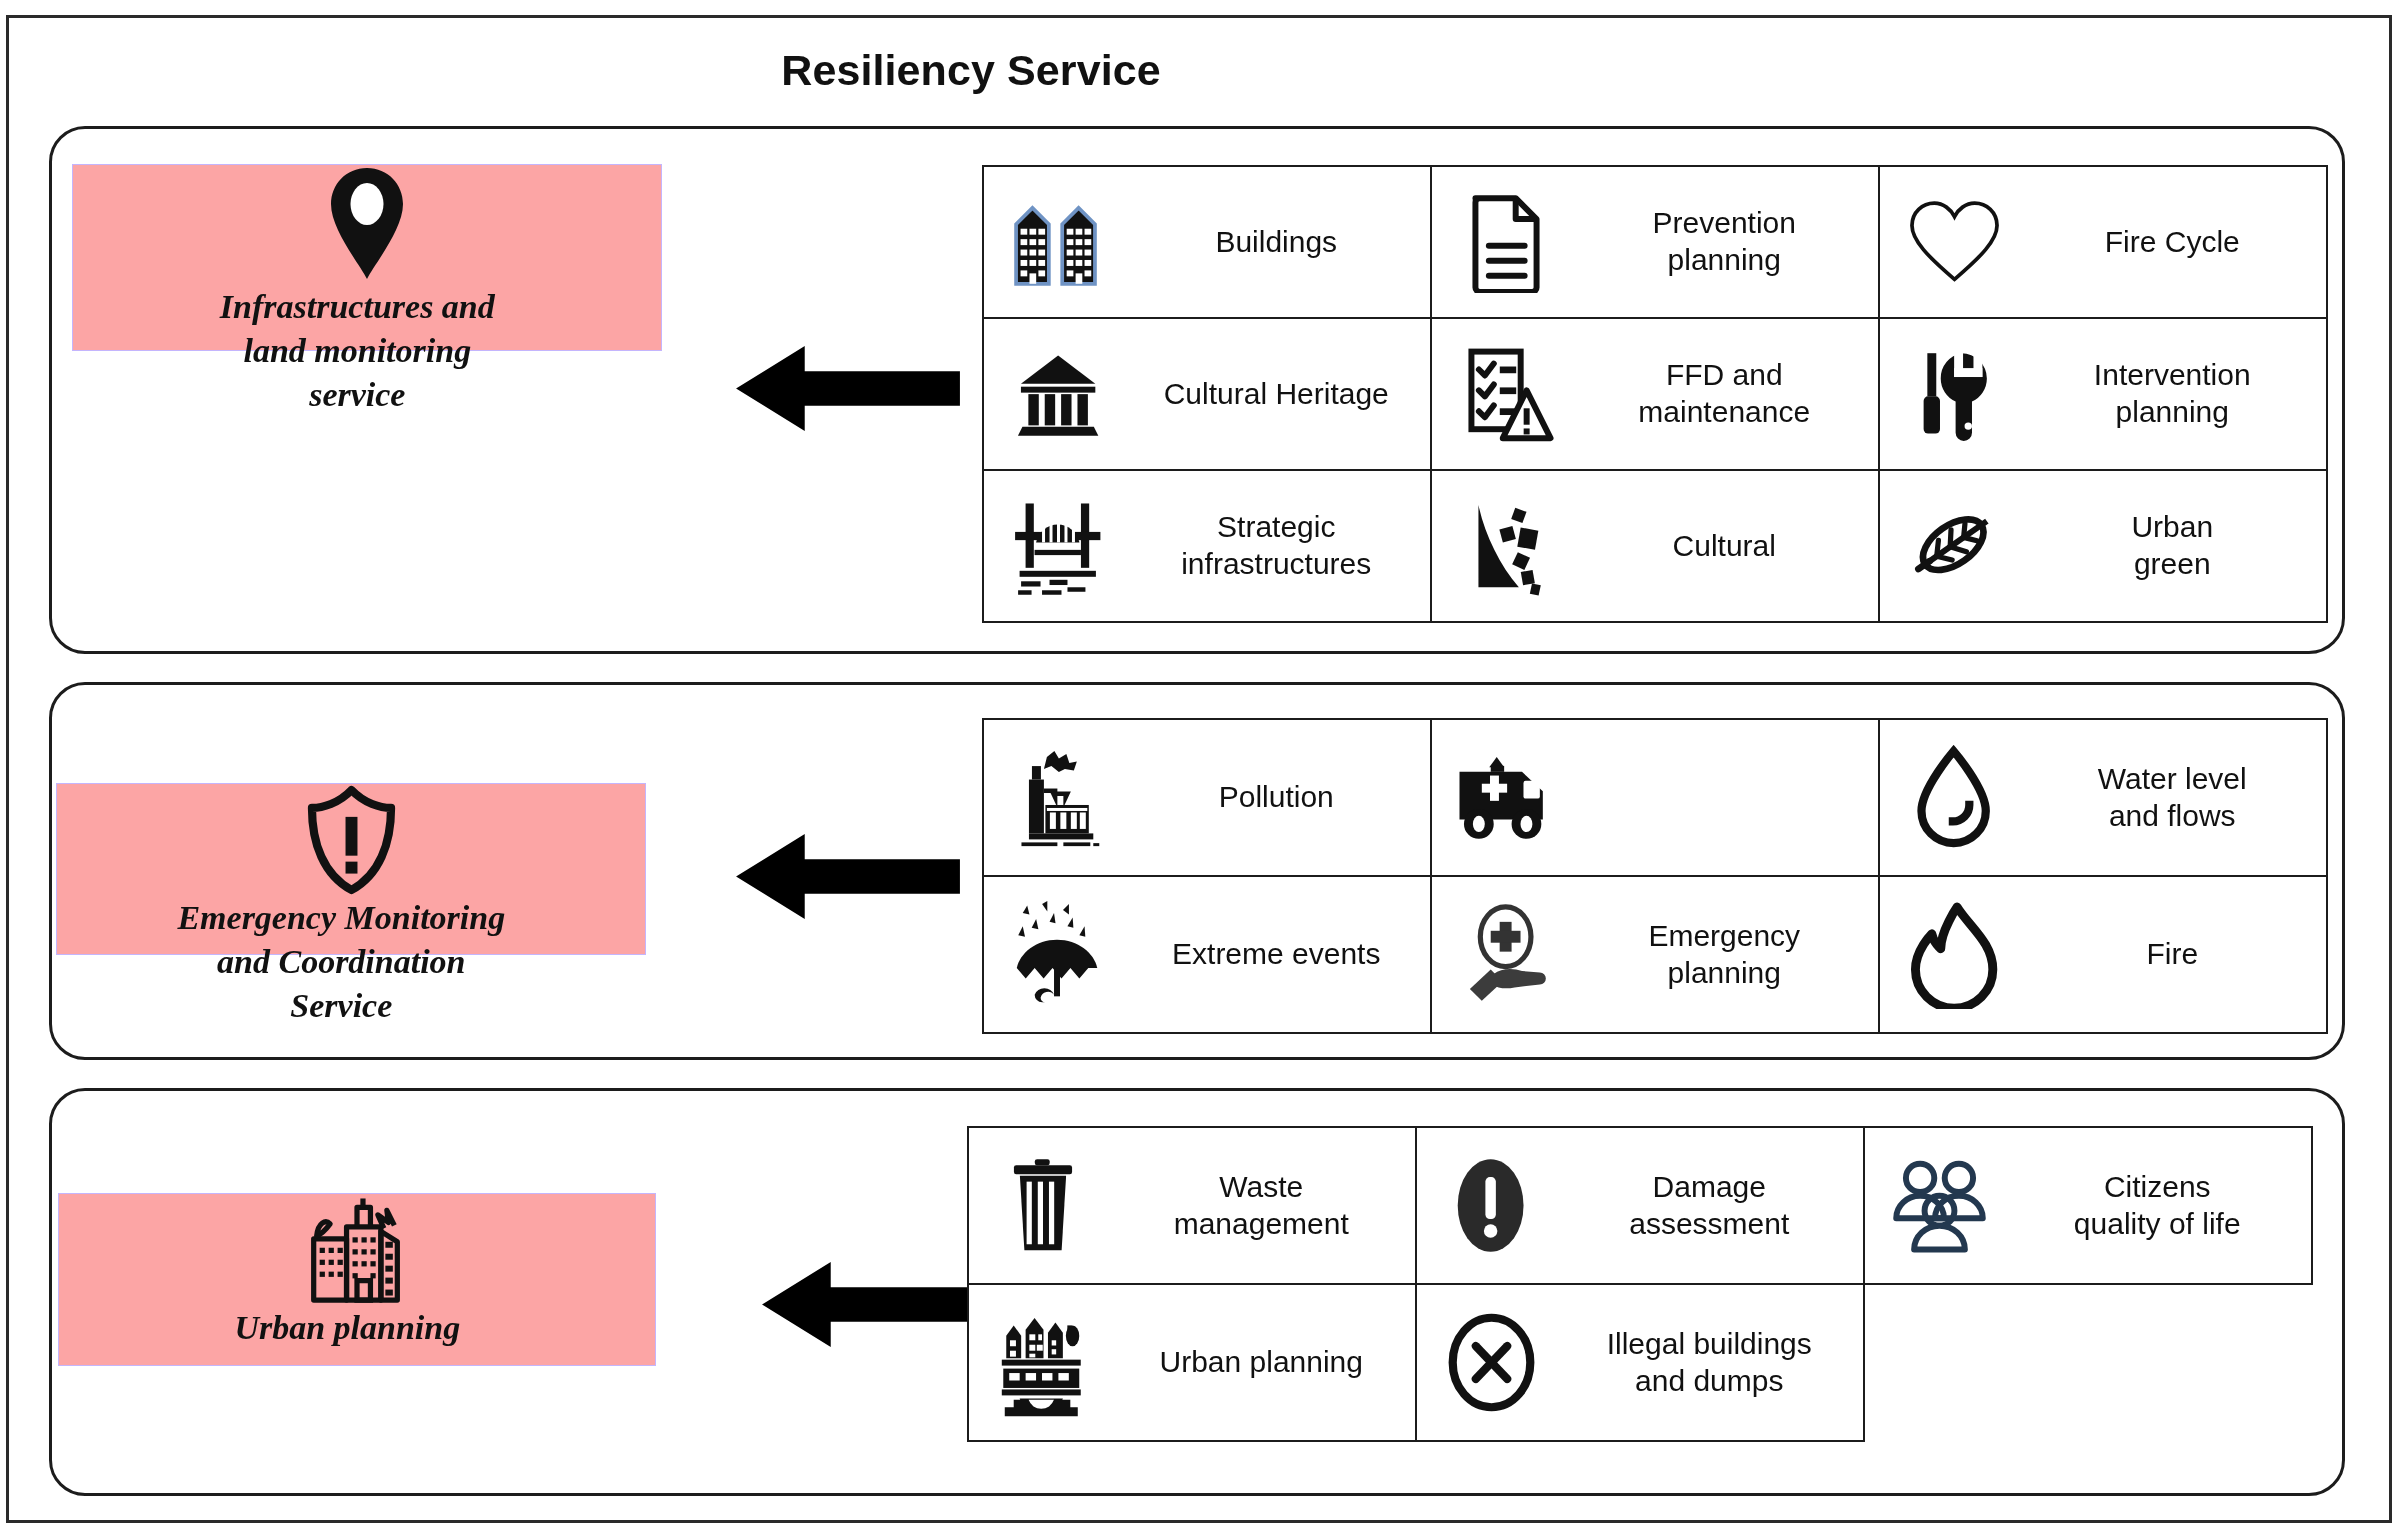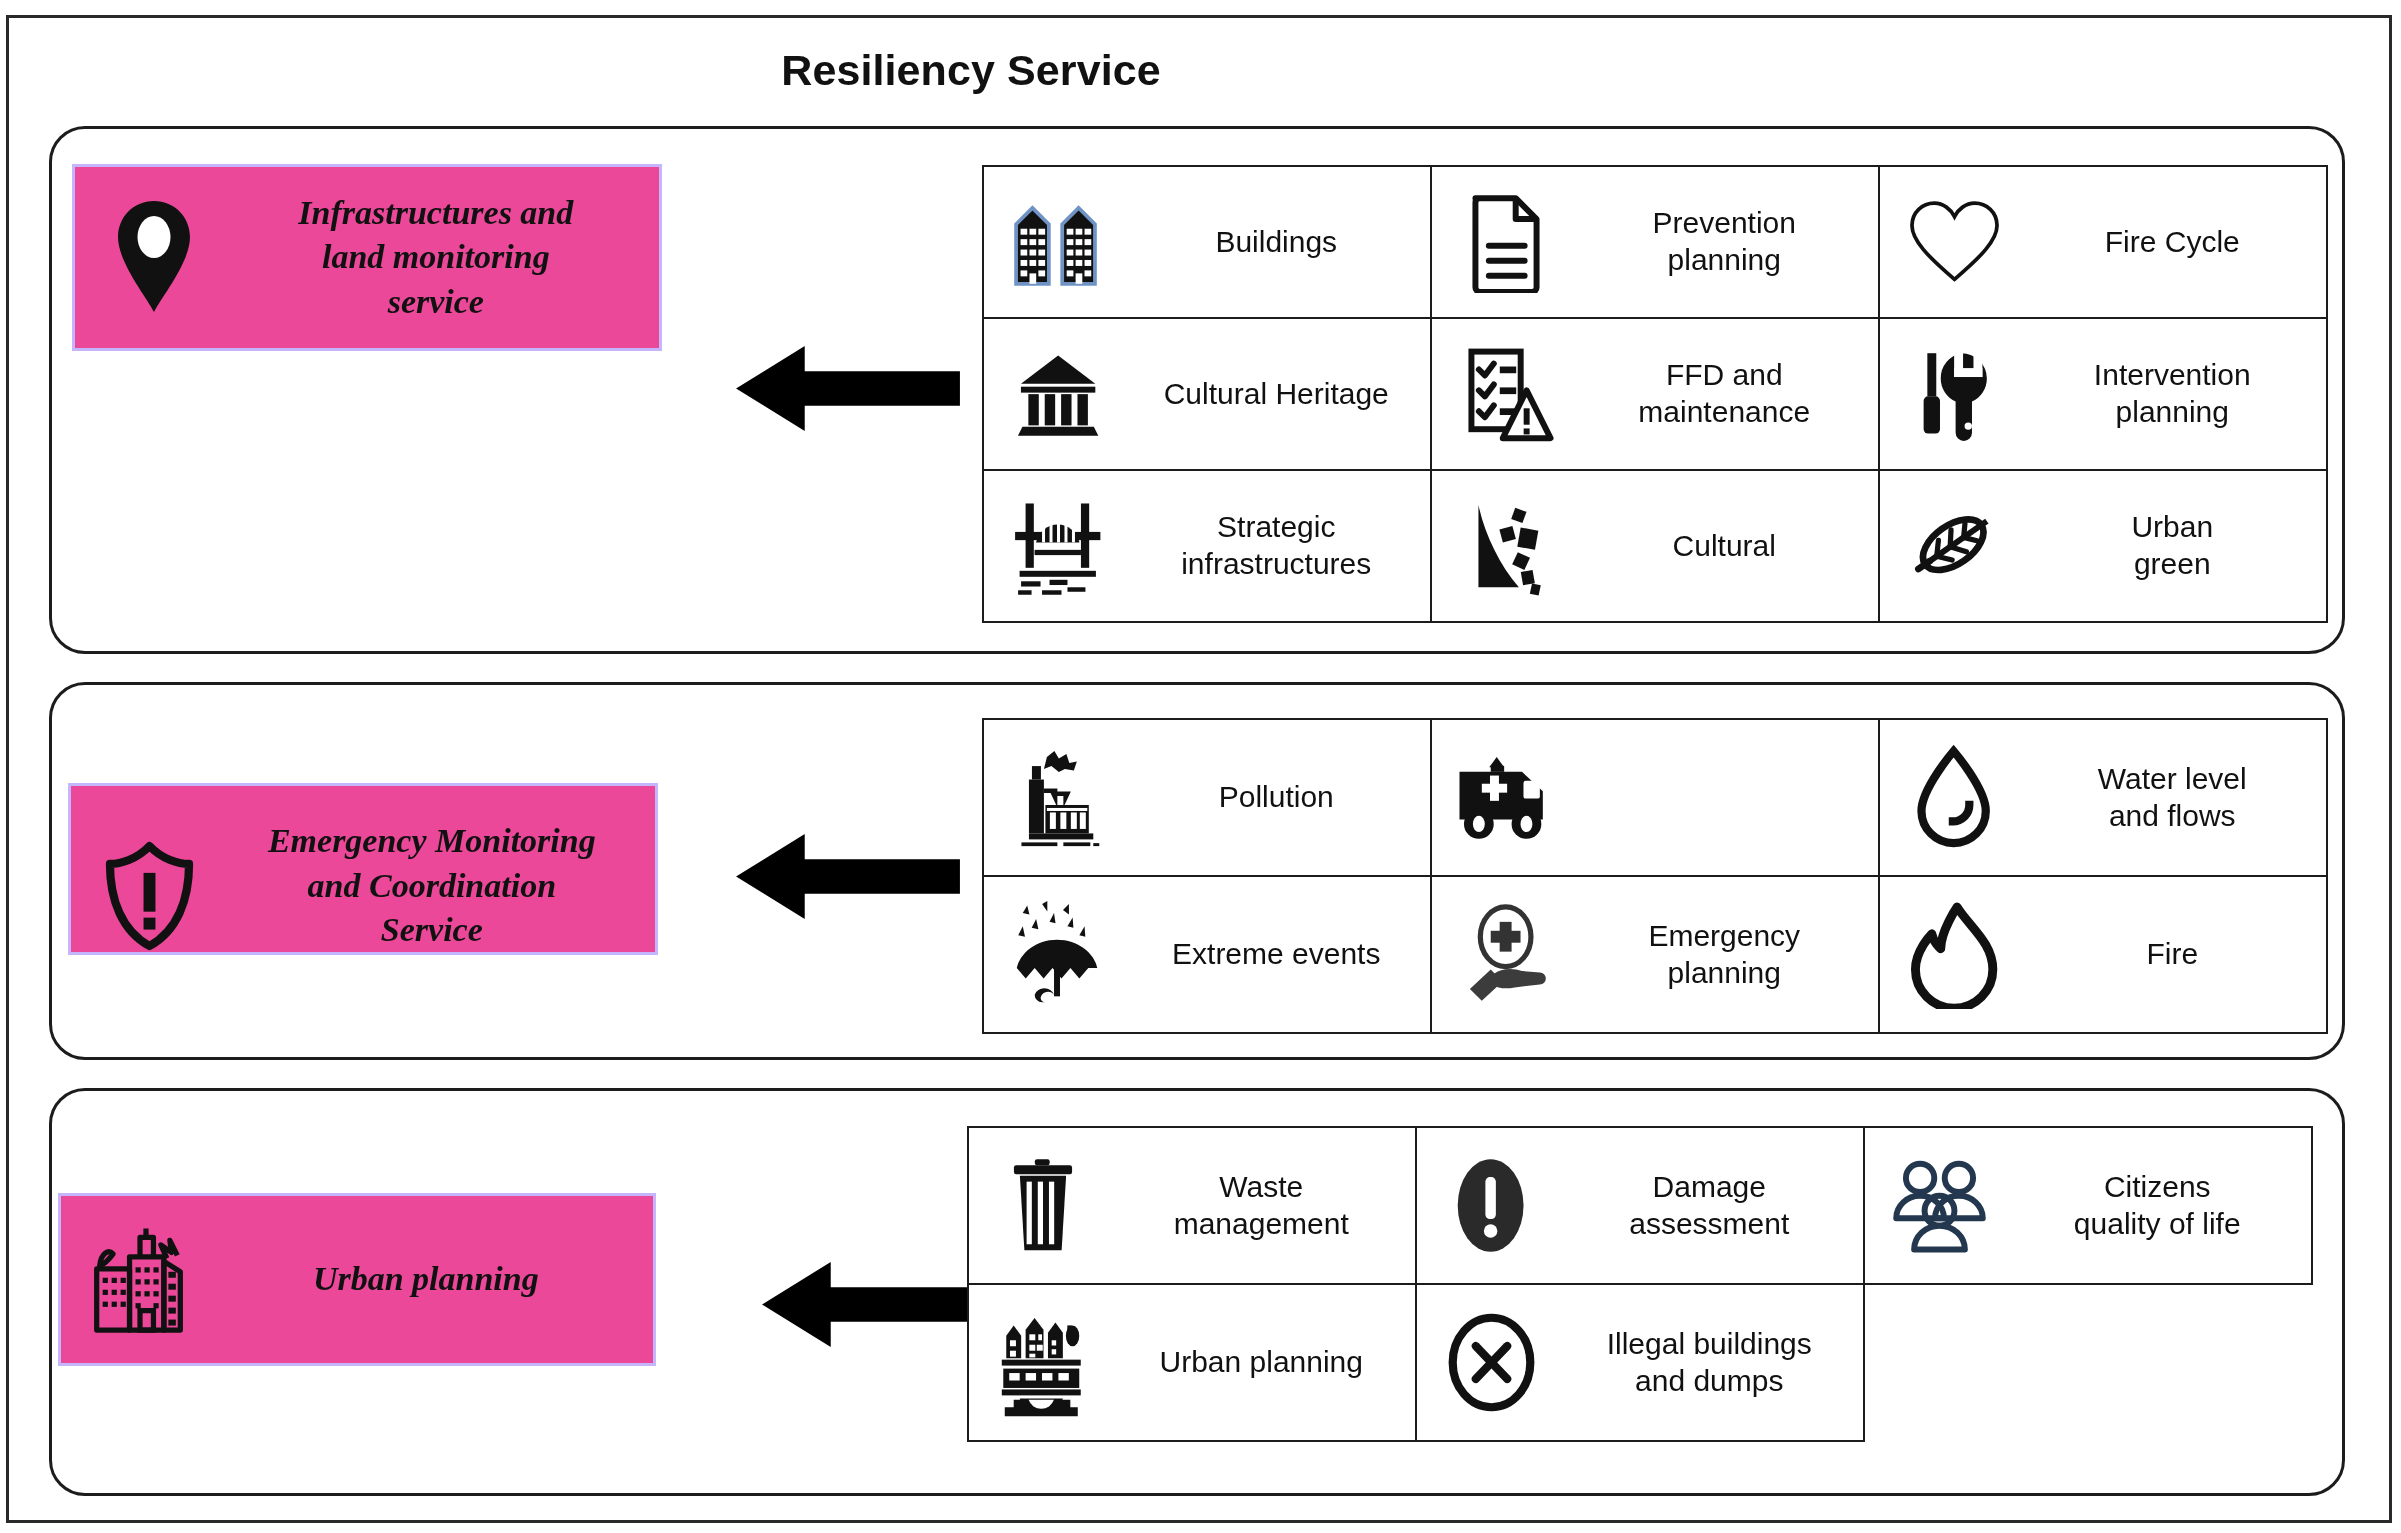--- a/index.html
+++ b/index.html
@@ -12,23 +12,23 @@
 
   .title{position:absolute;left:0;top:46px;width:1942px;text-align:center;font-size:43px;font-weight:bold;letter-spacing:0.1px;}
 
   
   .section{position:absolute;border:3px solid #1c1c1c;border-radius:36px;box-sizing:border-box;background:#fff;}
   #sec1{left:49px;top:126px;width:2296px;height:528px;}
   #sec2{left:49px;top:682px;width:2296px;height:378px;}
   #sec3{left:49px;top:1088px;width:2296px;height:408px;}
 
   
-  .svc-box{position:absolute;border:3px solid #c4b5fd;box-sizing:border-box;background:#ec4899;display:flex;align-items:center;}
+  .svc-box{position:absolute;border:1px solid #c4b5fd;box-sizing:border-box;background:#fca5a5;display:flex;align-items:center;flex-direction:column;}
   #svc1{left:72px;top:164px;width:590px;height:187px;}
-  #svc2{left:68px;top:783px;width:590px;height:172px;align-items:flex-end;}
+  #svc2{left:56px;top:783px;width:590px;height:172px;}
   #svc3{left:58px;top:1193px;width:598px;height:173px;}
   .svc-icon{flex:0 0 auto;width:157px;display:flex;align-items:center;justify-content:center;}
   .svc-text{flex:1 1 auto;text-align:center;font-family:"Liberation Serif",serif;font-style:italic;font-weight:bold;font-size:34px;line-height:1.30;padding-right:19.4px;}
 
   
   .arrow{position:absolute;}
   #arr1{left:736px;top:340px;}
   #arr2{left:736px;top:828px;}
   #arr3{left:762px;top:1256px;}
 

